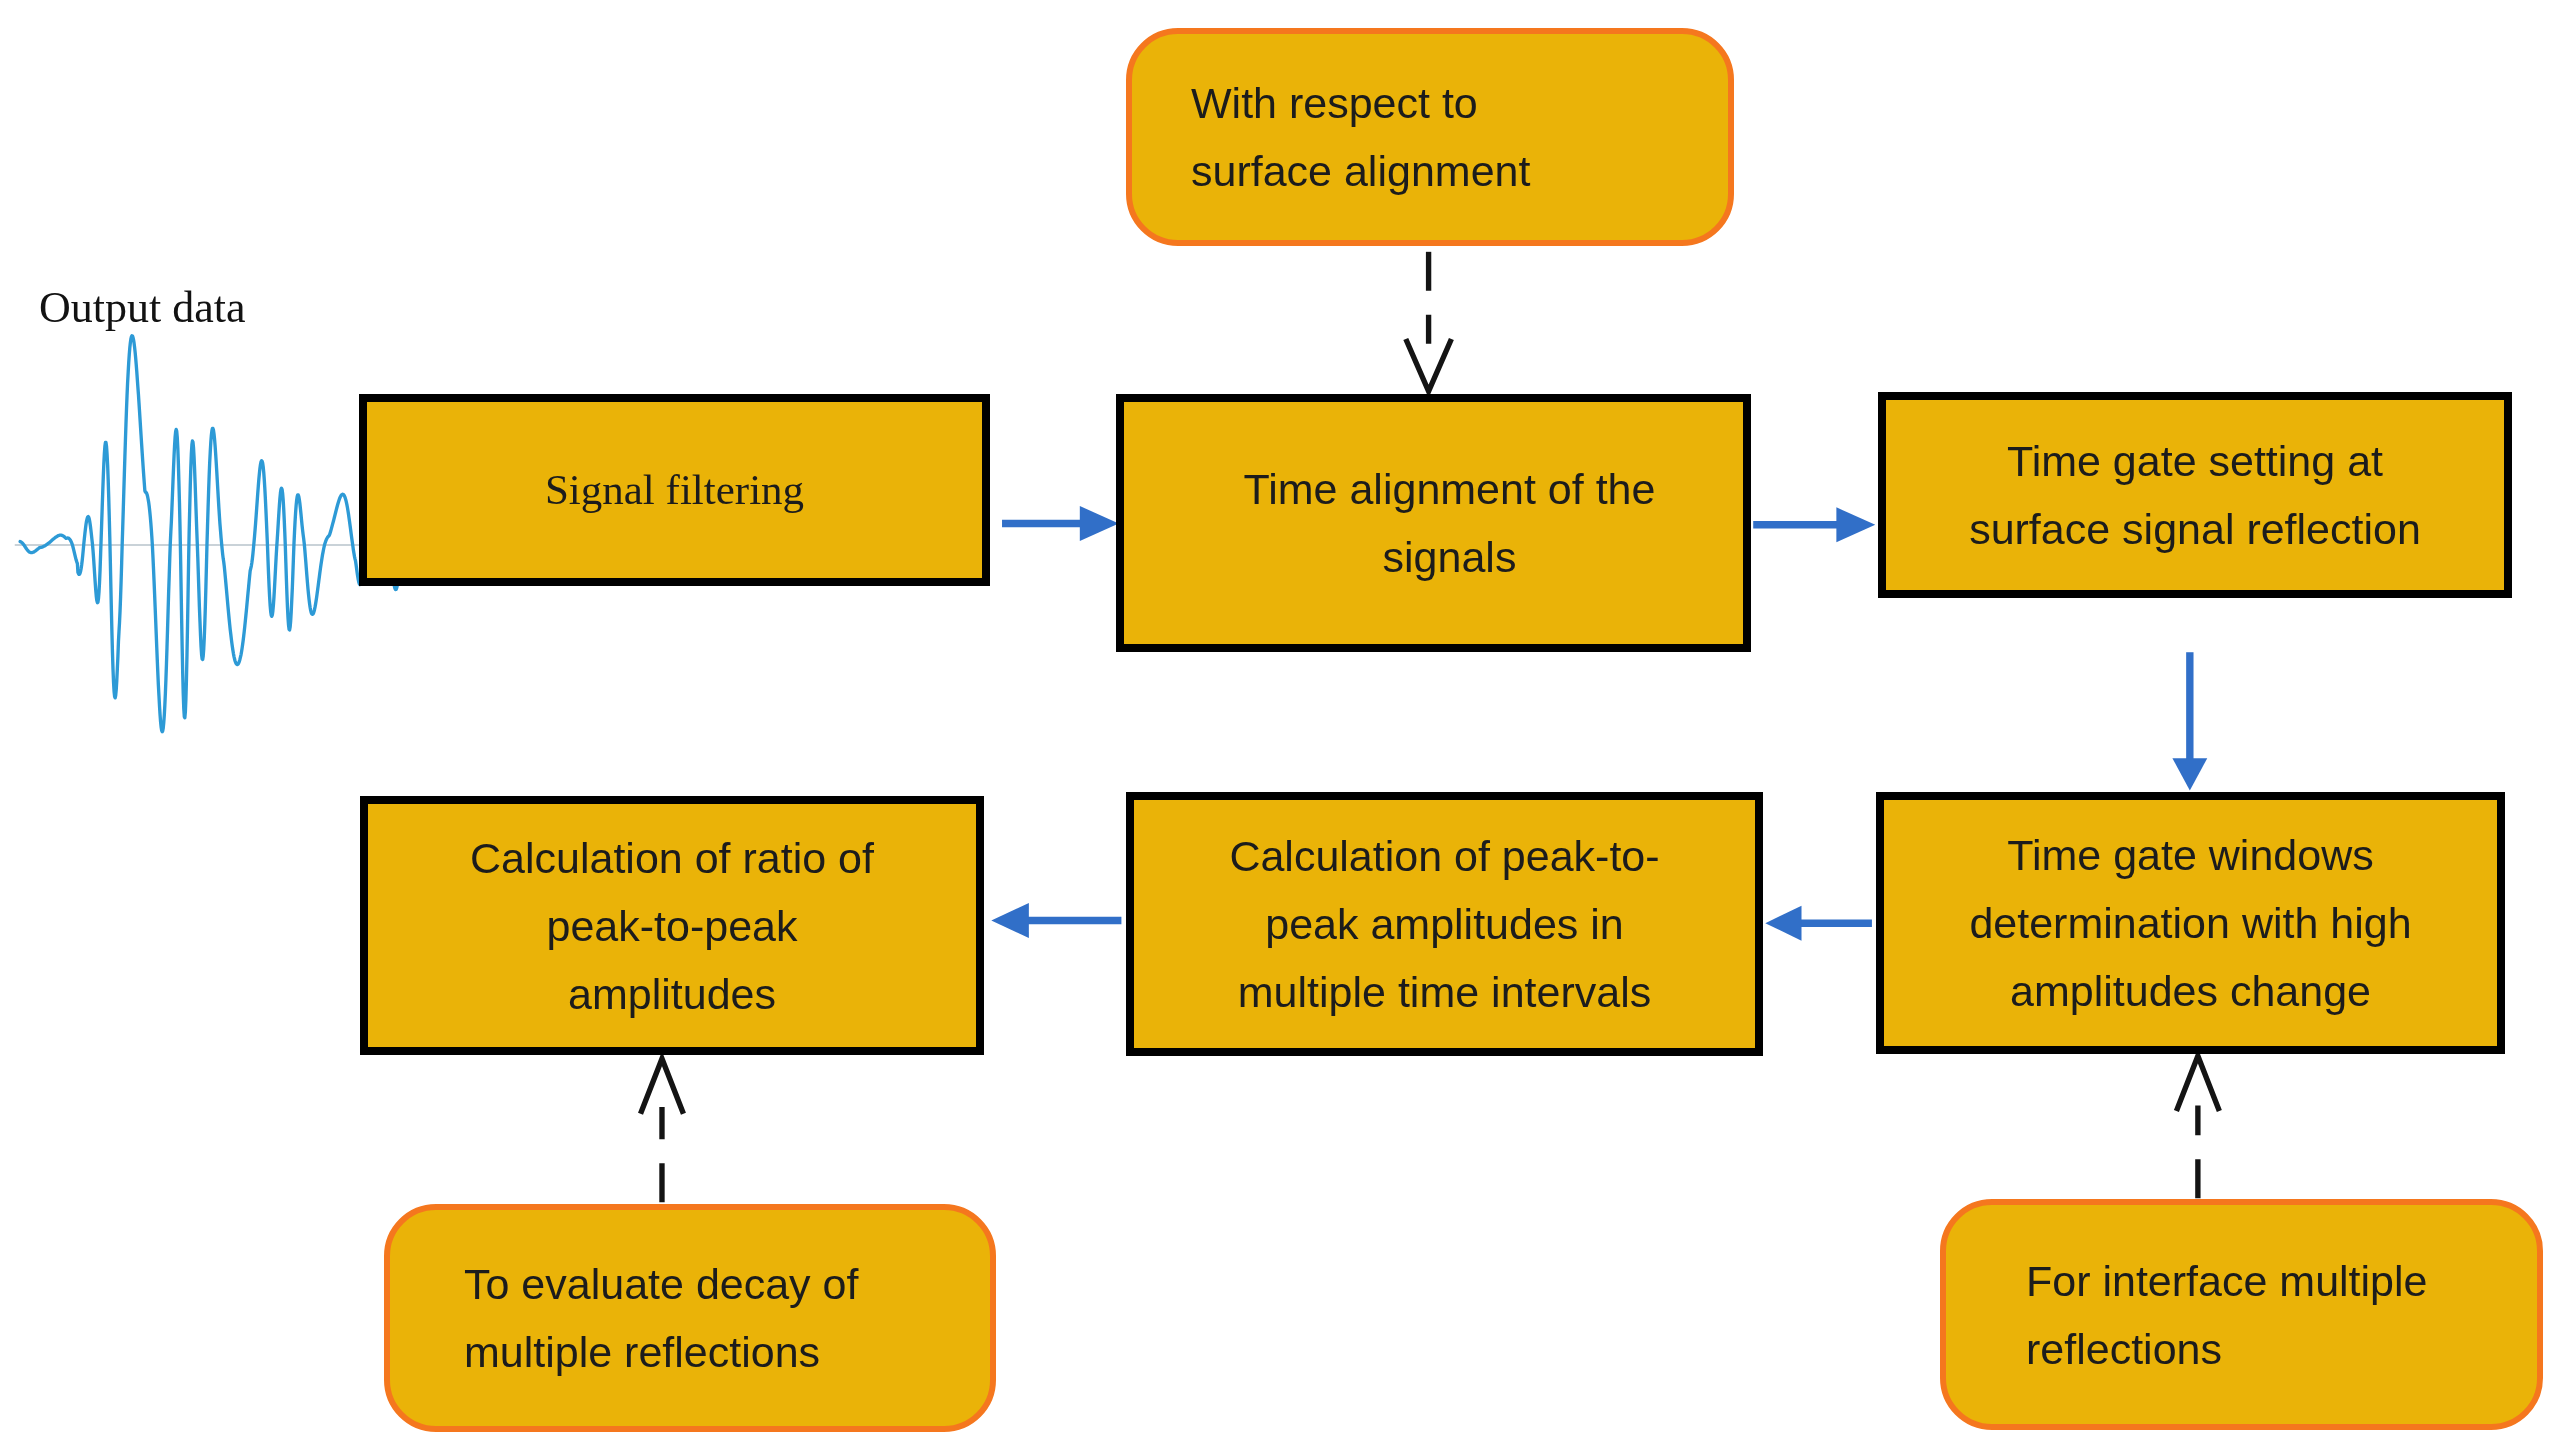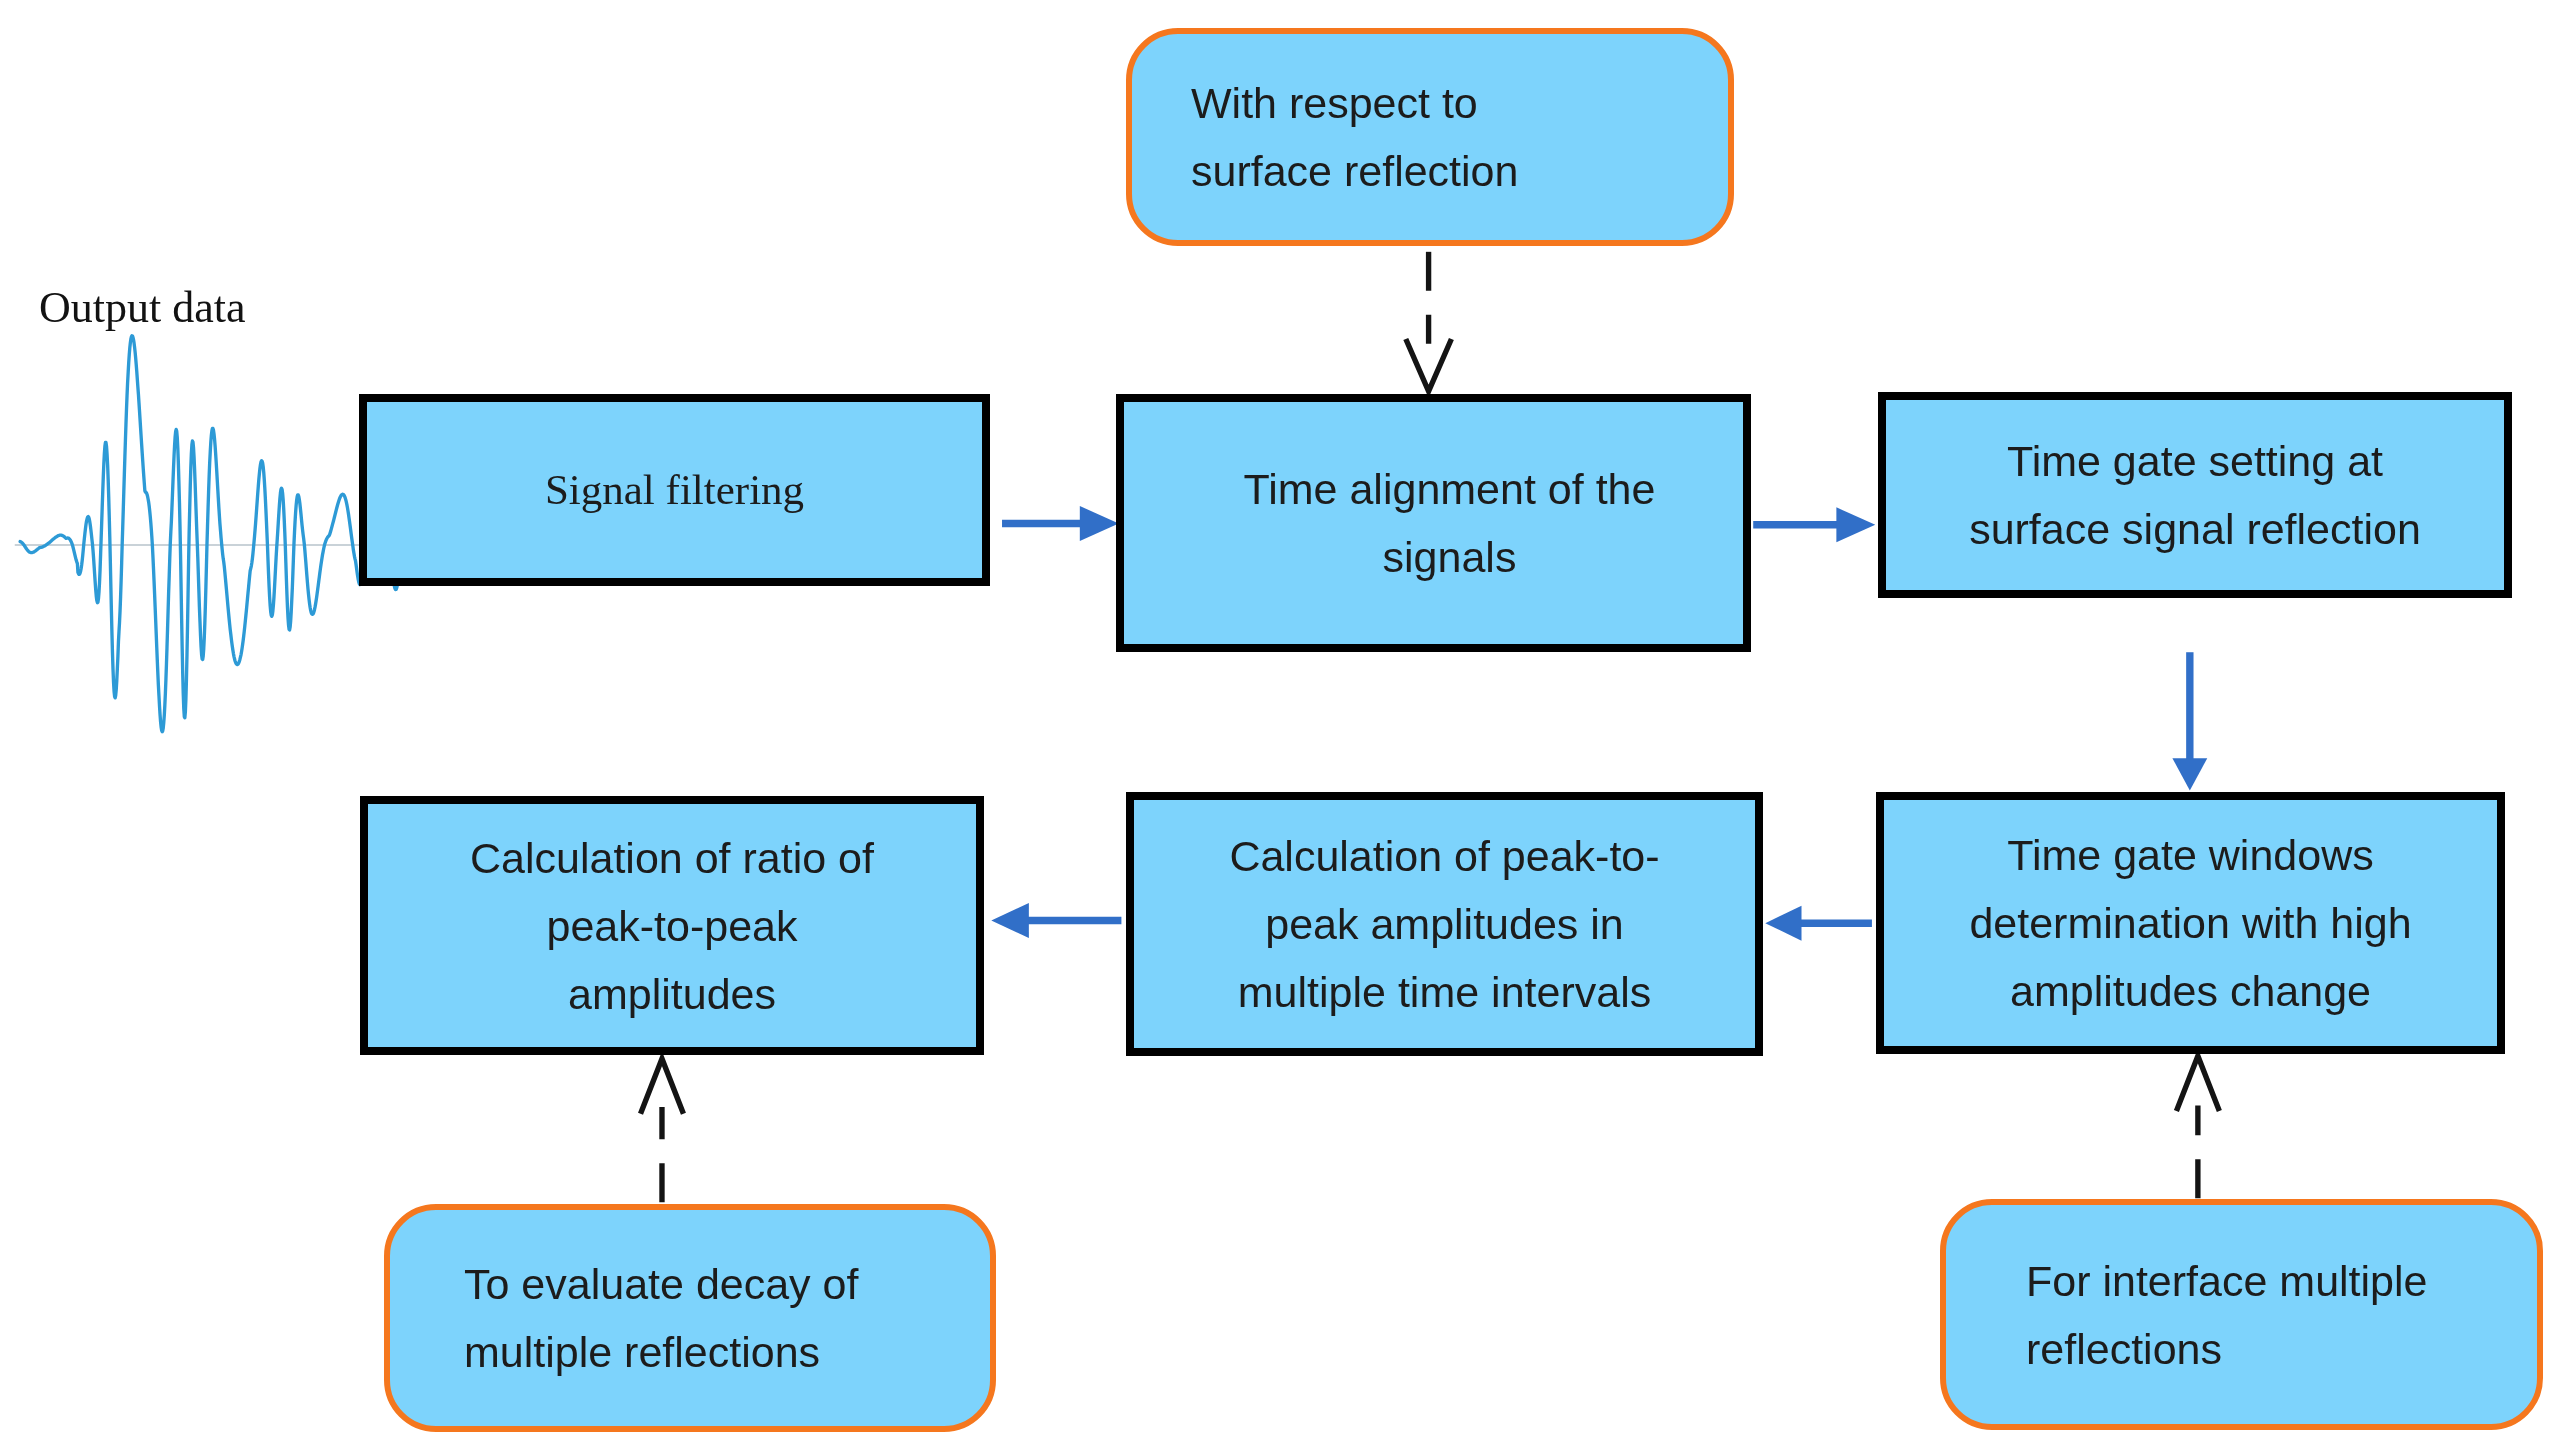--- a/index.html
+++ b/index.html
@@ -7,21 +7,21 @@
     position:relative;
     width:2550px;height:1450px;
     background:#ffffff;
     font-family:"Liberation Sans",sans-serif;
     overflow:hidden;
   }
   .layer{position:absolute;left:0;top:0;width:2550px;height:1450px;}
   .node{
     position:absolute;
     box-sizing:border-box;
-    background:#7dd3fc;
+    background:#eab308;
     display:flex;flex-direction:column;justify-content:center;
     z-index:2;
   }
   .node.black{
     border:8px solid #000000;
     align-items:center;
   }
   .node.orange{
     border:6.7px solid #F5771E;
     border-radius:52px;
@@ -89,21 +89,21 @@
     <g>
       <line x1="3277" y1="1786" x2="3277" y2="1648" stroke="#141414" stroke-width="8" stroke-dasharray="58 36"></line>
       <polyline points="3245,1656 3277,1574 3309,1656" fill="none" stroke="#141414" stroke-width="8"></polyline>
     </g>
   </svg>
 
   <div class="output-label">Output data</div>
 
   <div class="node orange" style="left:1126px;top:28px;width:608px;height:218px;">
     <div class="line">With respect to</div>
-    <div class="line">surface reflection</div>
+    <div class="line">surface alignment</div>
   </div>
 
   <div class="node black" style="left:359px;top:394px;width:631px;height:192px;font-family:Liberation Serif, serif;">
     <div class="line">Signal filtering</div>
   </div>
 
   <div class="node black" style="left:1116px;top:394px;width:635px;height:258px;padding-left:32px;">
     <div class="line">Time alignment of the</div>
     <div class="line">signals</div>
   </div>

